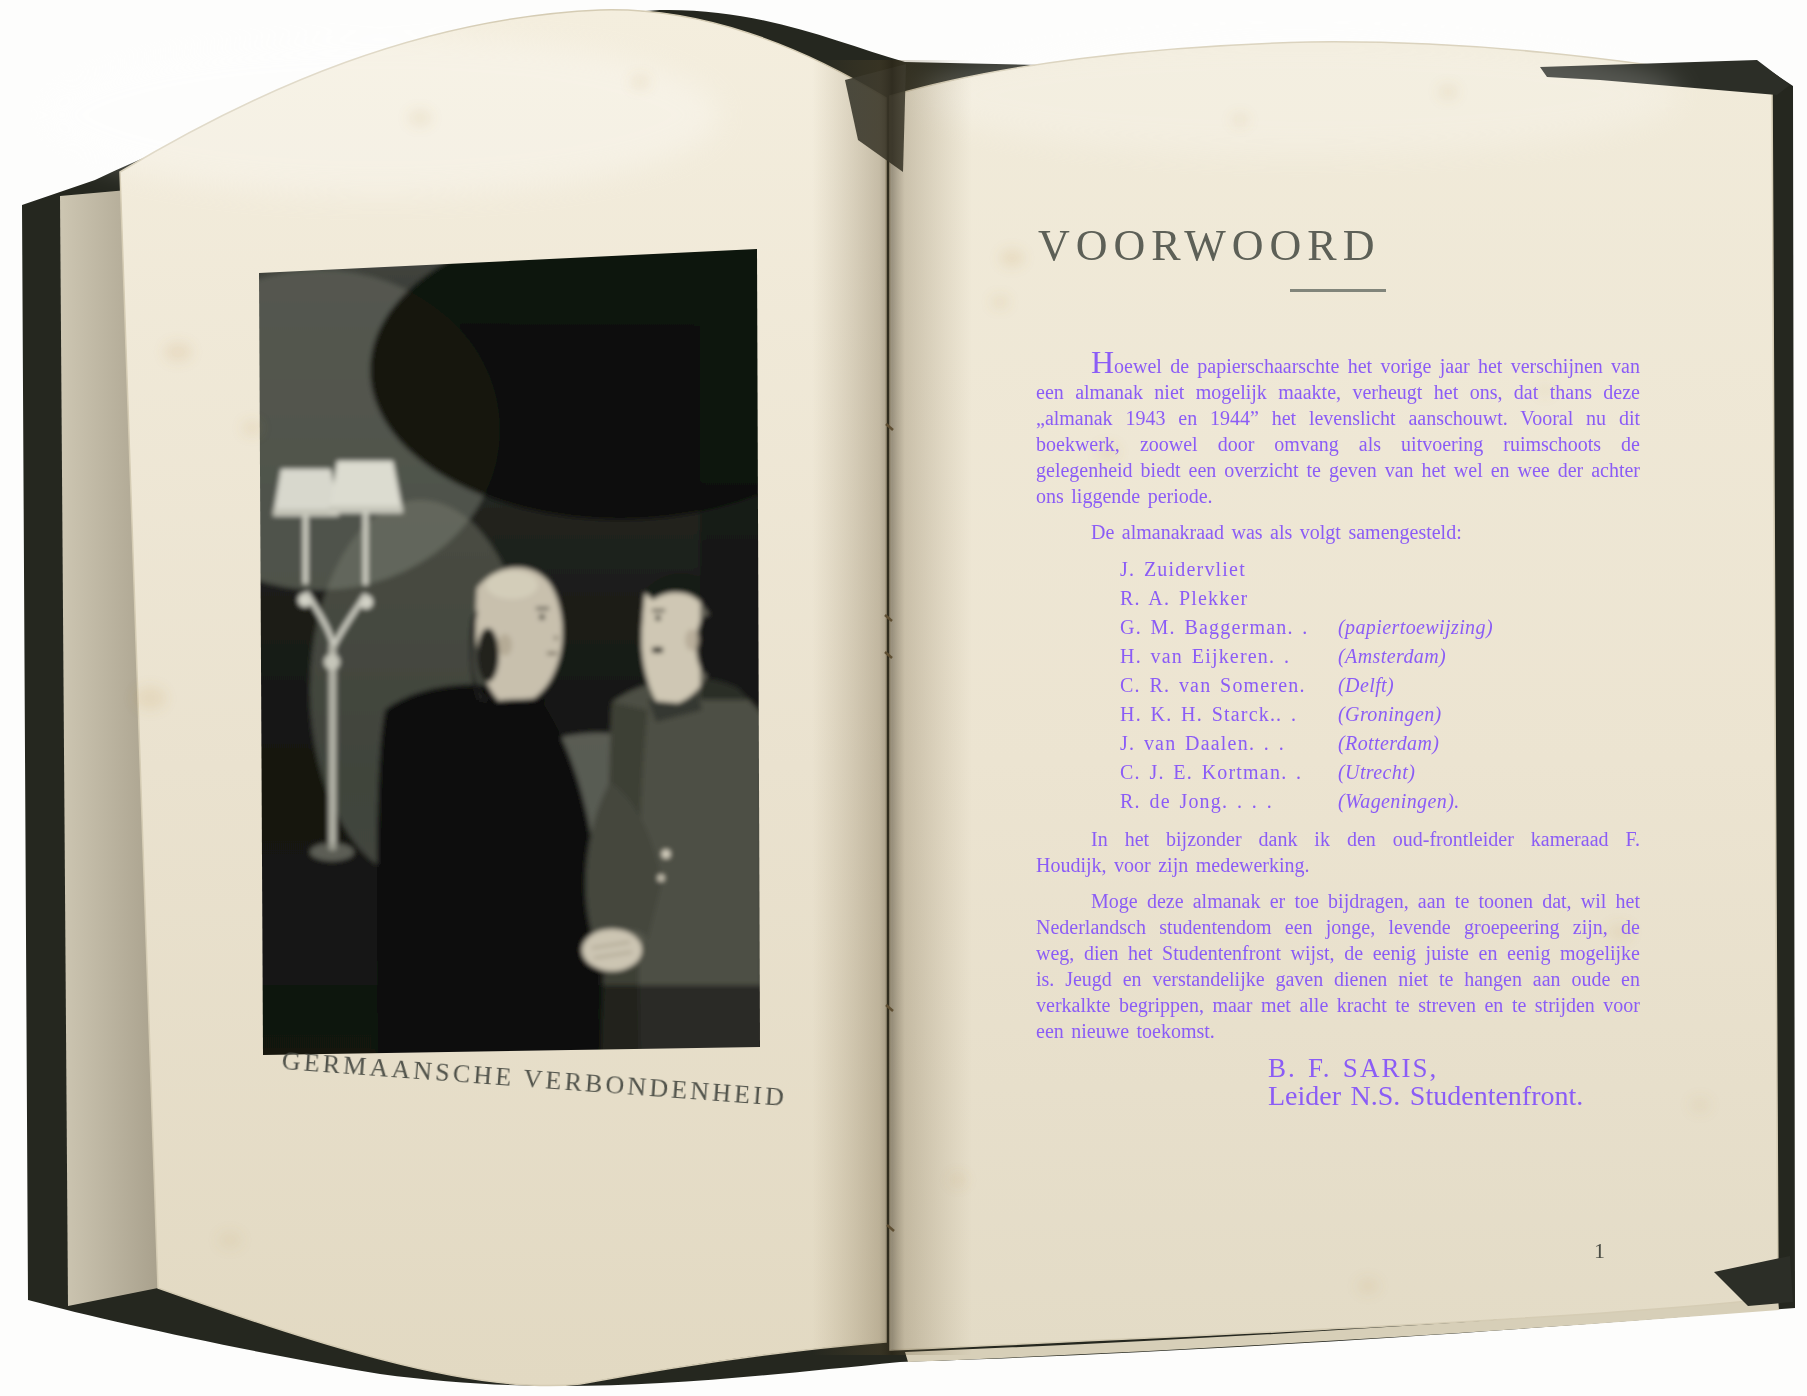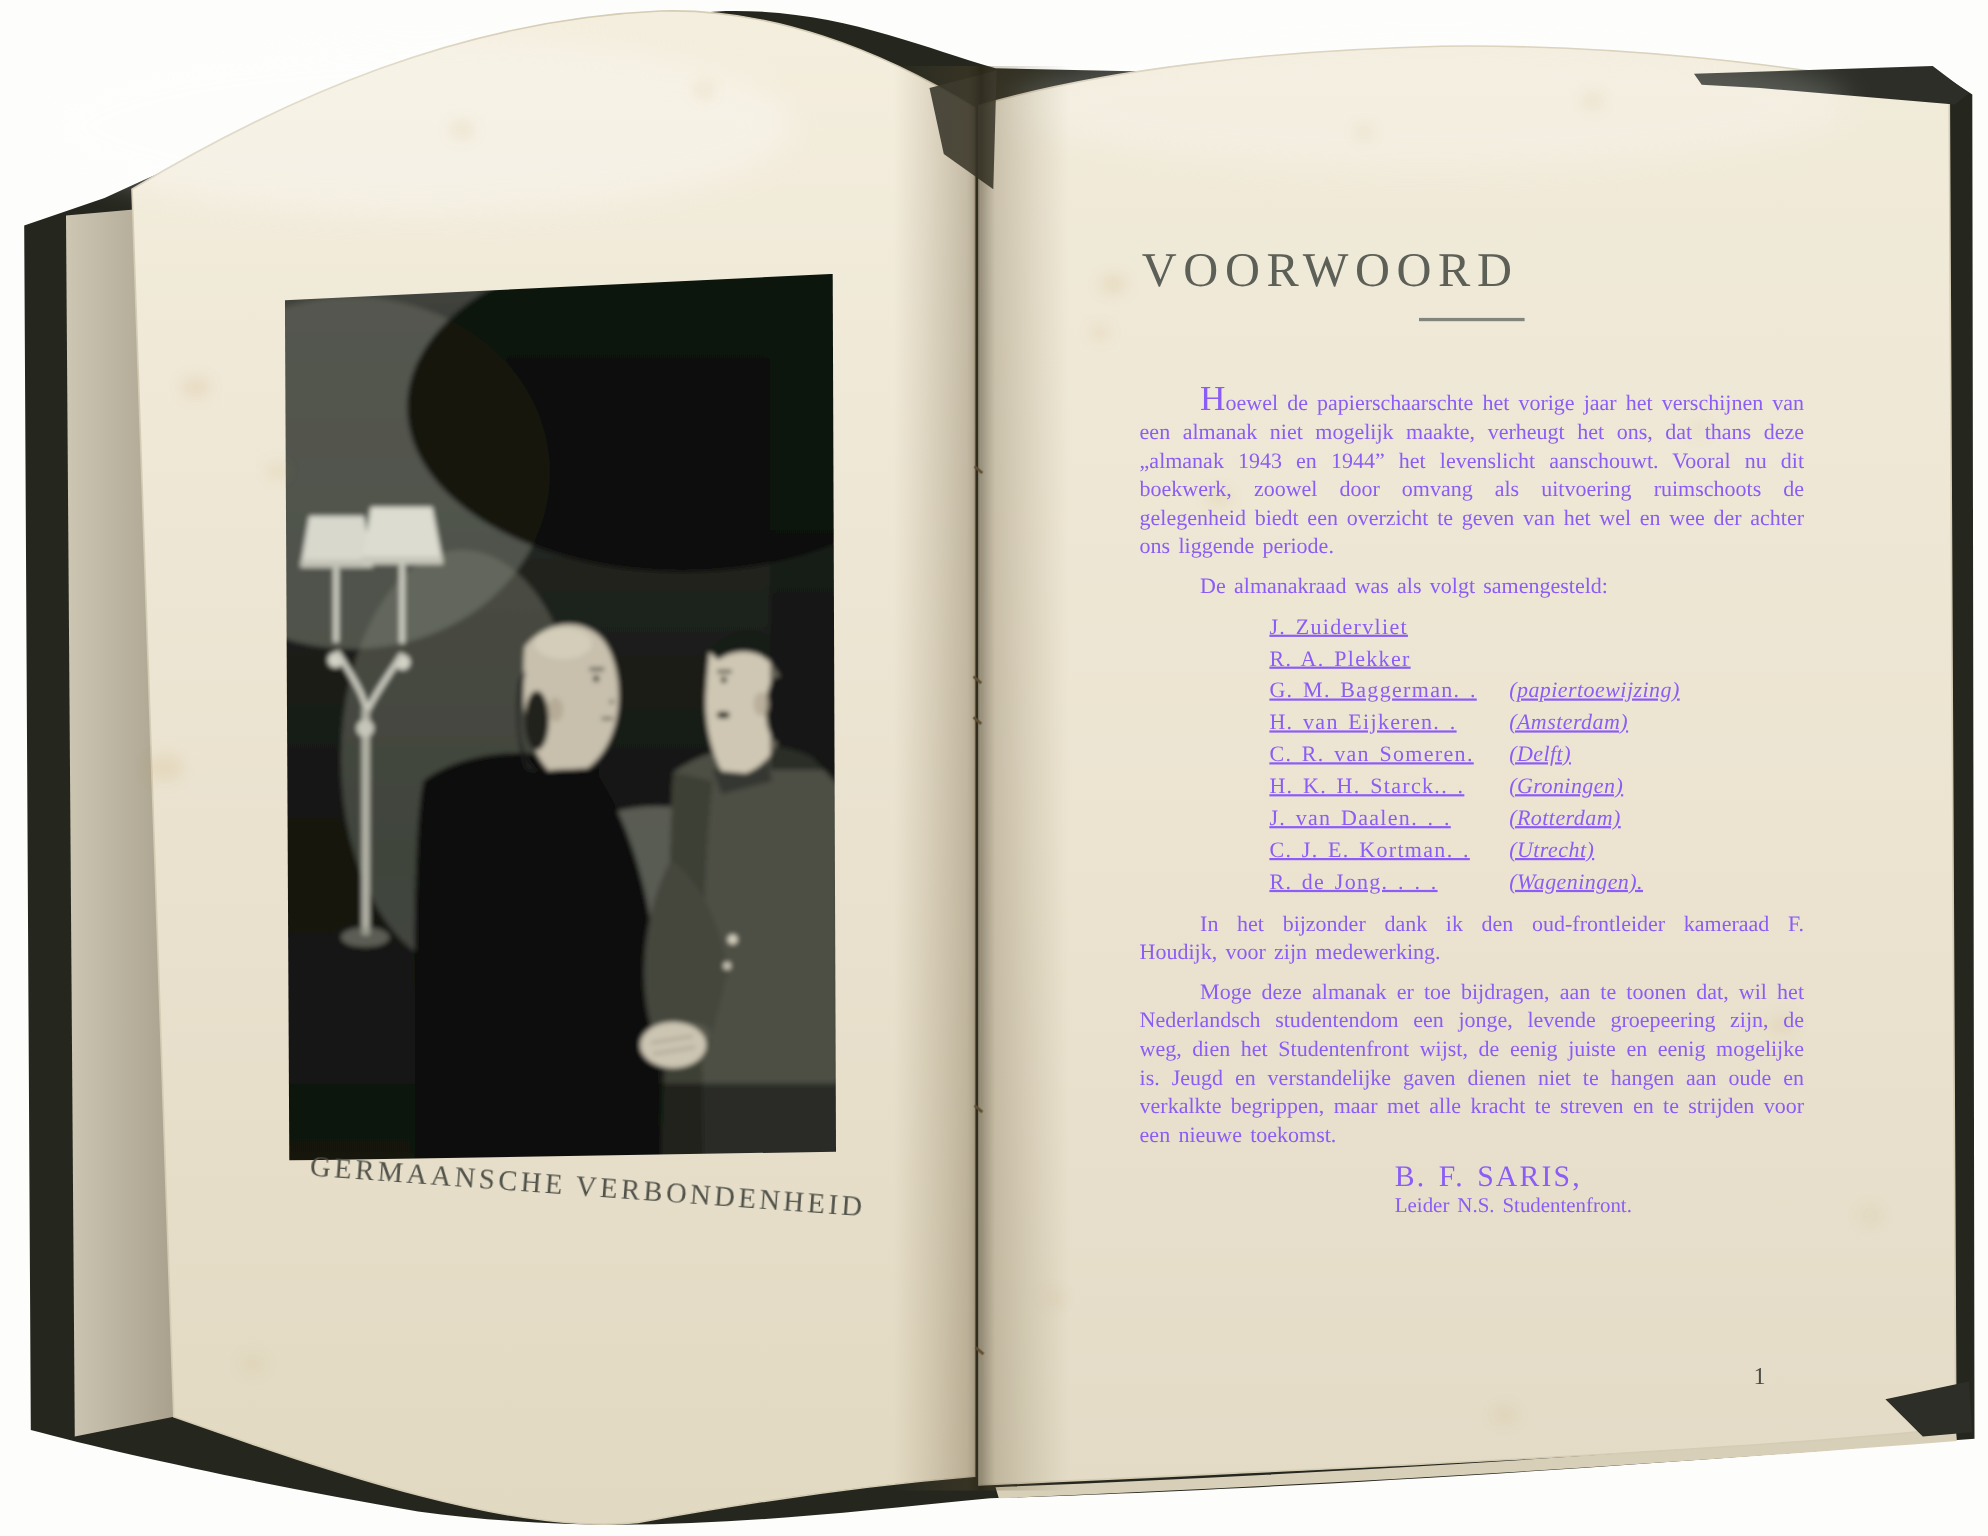--- a/index.html
+++ b/index.html
@@ -30,28 +30,28 @@
   .rp-rule{width:96px;height:3px;background:#81857b;margin:18px auto 0;}
 
   .rp-body{
     position:absolute;left:1036px;top:352px;width:604px;
     font-size:20px;line-height:26px;color:#8b5cf6;
     text-align:justify;word-spacing:2.5px;
   }
   .rp-body p{margin:0 0 10px 0;text-indent:55px;}
   .dropcap{font-size:32px;line-height:20px;}
 
-  .council{margin:2px 0 10px 118px;text-decoration:underline;}
+  .council{margin:2px 0 10px 84px;}
   .council-row{display:flex;line-height:29px;letter-spacing:1.2px;}
   .council-name{width:218px;flex:none;}
   .council-aff{font-style:italic;letter-spacing:.4px;}
 
   .signature{margin:8px 0 0 232px;line-height:28px;}
   .sig-name{letter-spacing:2px;font-size:27px;font-family:Liberation Serif, serif;}
-  .sig-role{font-size:19px;}
+  .sig-role{font-size:28px;}
 
   .page-number{
     position:absolute;left:1594px;top:1238px;
     font-size:22px;color:#4b4d45;
   }
 </style>
 </head>
 <body>
 
 <div id="stage">

